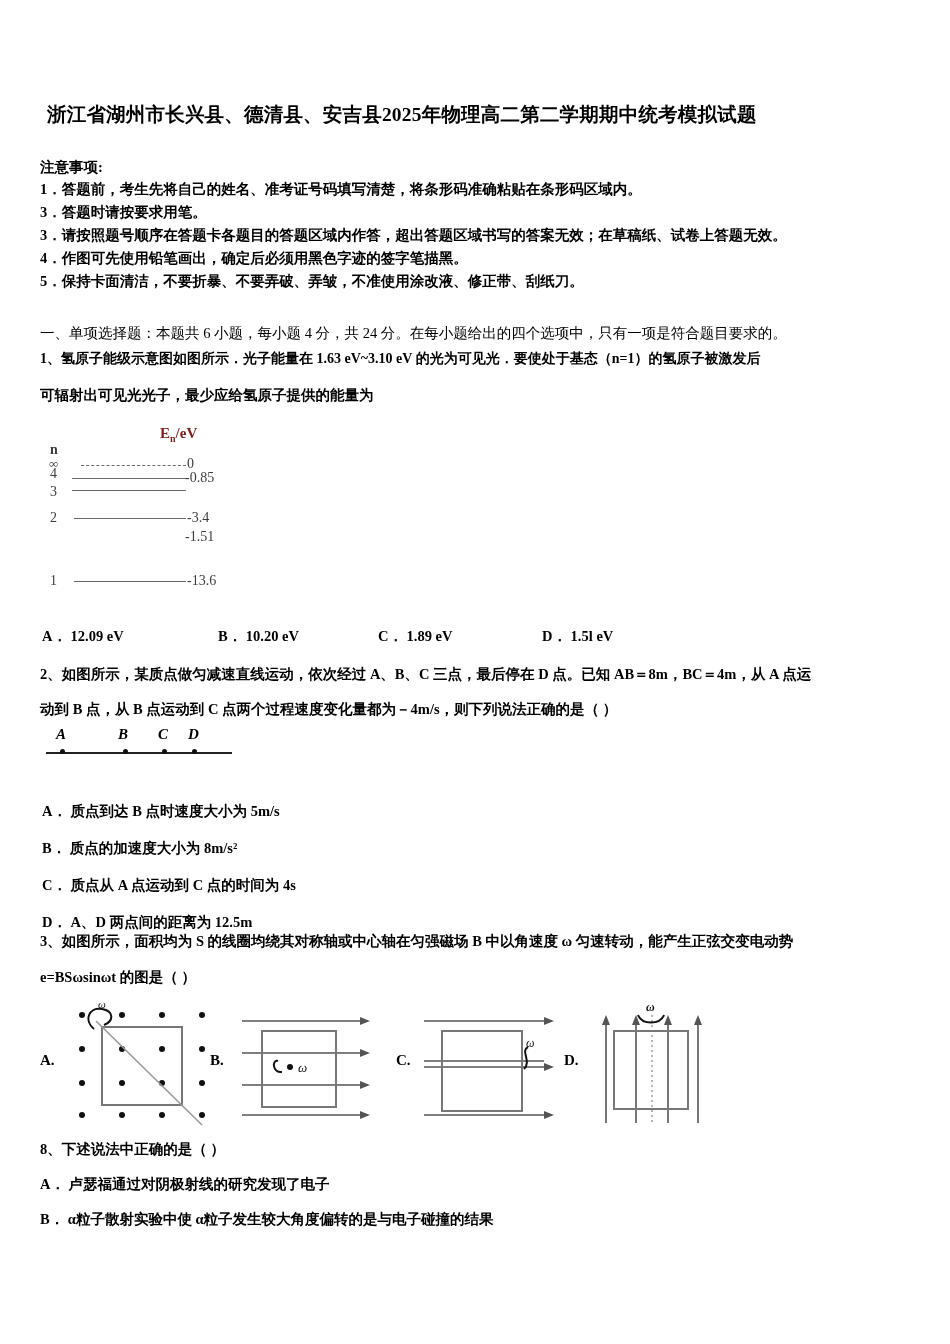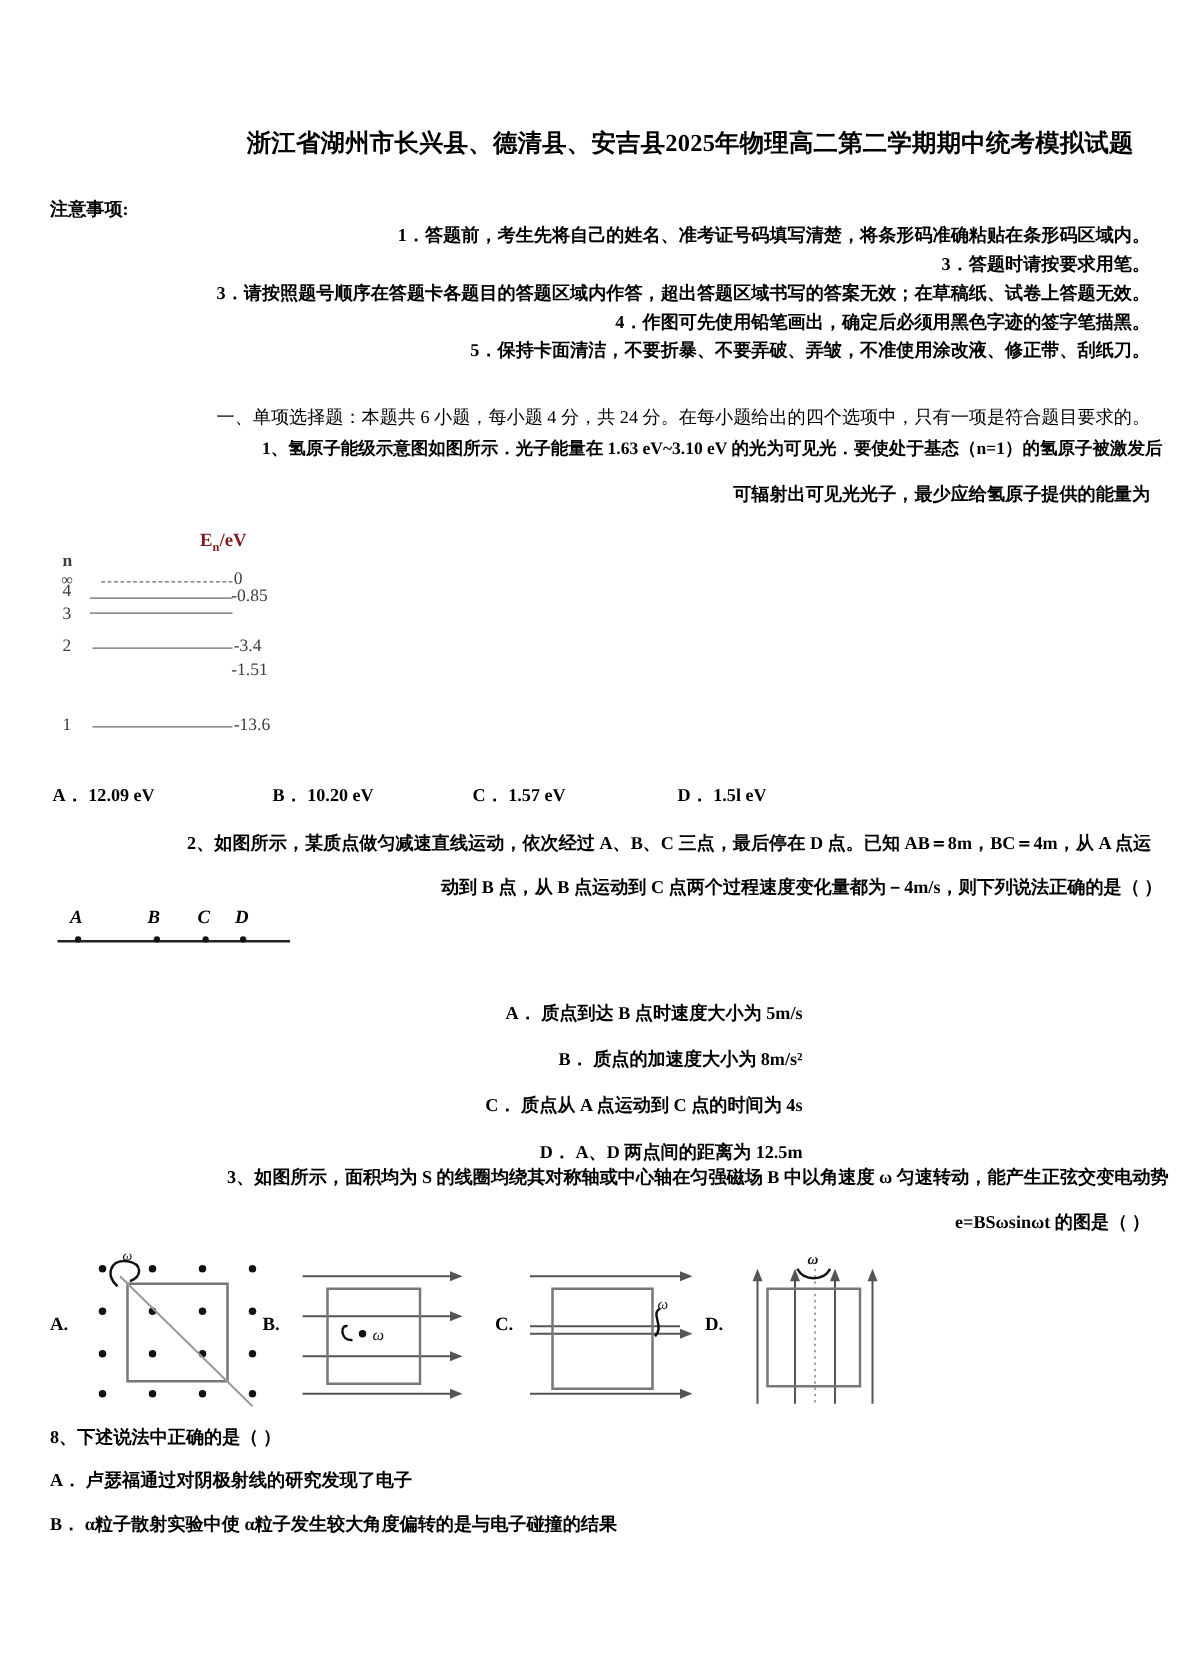--- a/index.html
+++ b/index.html
@@ -14,21 +14,20 @@
     color: #000000;
     position: relative;
     overflow: hidden;
   }
   .page {
     width: 950px;
     height: 940px;
     position: relative;
     padding: 0;
     box-sizing: border-box;
-    text-align: right;
   }
   .doc-title {
     position: absolute;
     left: 47px;
     top: 101px;
     width: 860px;
     font-size: 19.5px;
     font-weight: bold;
     letter-spacing: 0.2px;
     white-space: nowrap;
@@ -141,21 +140,21 @@
     left: 42px;
     top: 627px;
     width: 880px;
     font-size: 14.5px;
     font-weight: bold;
   }
   .q1-opts span.op { position: absolute; white-space: nowrap; }
 
   .q2-l1 {
     position: absolute;
-    left: 26px;
+    left: 40px;
     top: 665px;
     width: 895px;
     font-size: 14.5px;
     font-weight: bold;
     white-space: nowrap;
   }
   .q2-l2 {
     position: absolute;
     left: 40px;
     top: 700px;
@@ -304,21 +303,21 @@
     <div class="evlab" style="left:139px; top:85px;">-3.4</div>
 
     <div class="nlevel" style="left:2px; top:148px;">1</div>
     <div class="lvline" style="left:26px; top:156px; width:112px;"></div>
     <div class="evlab" style="left:139px; top:148px;">-13.6</div>
   </div>
 
   <div class="q1-opts">
     <span class="op" style="left:0px;"><span>A．</span>&nbsp;<span>12.09 eV</span></span>
     <span class="op" style="left:176px;"><span>B．</span>&nbsp;<span>10.20 eV</span></span>
-    <span class="op" style="left:336px;"><span>C．</span>&nbsp;<span>1.57 eV</span></span>
+    <span class="op" style="left:336px;"><span>C．</span>&nbsp;<span>1.89 eV</span></span>
     <span class="op" style="left:500px;"><span>D．</span>&nbsp;<span>1.5l eV</span></span>
   </div>
 
   <div class="q2-l1">2、如图所示，某质点做匀减速直线运动，依次经过 A、B、C 三点，最后停在 D 点。已知 AB＝8m，BC＝4m，从 A 点运</div>
   <div class="q2-l2">动到 B 点，从 B 点运动到 C 点两个过程速度变化量都为－4m/s，则下列说法正确的是（      ）</div>
 
   <div class="abcd">
     <div class="axis"></div>
     <div class="pt" style="left:16px;"></div>
     <div class="pt" style="left:79px;"></div>

